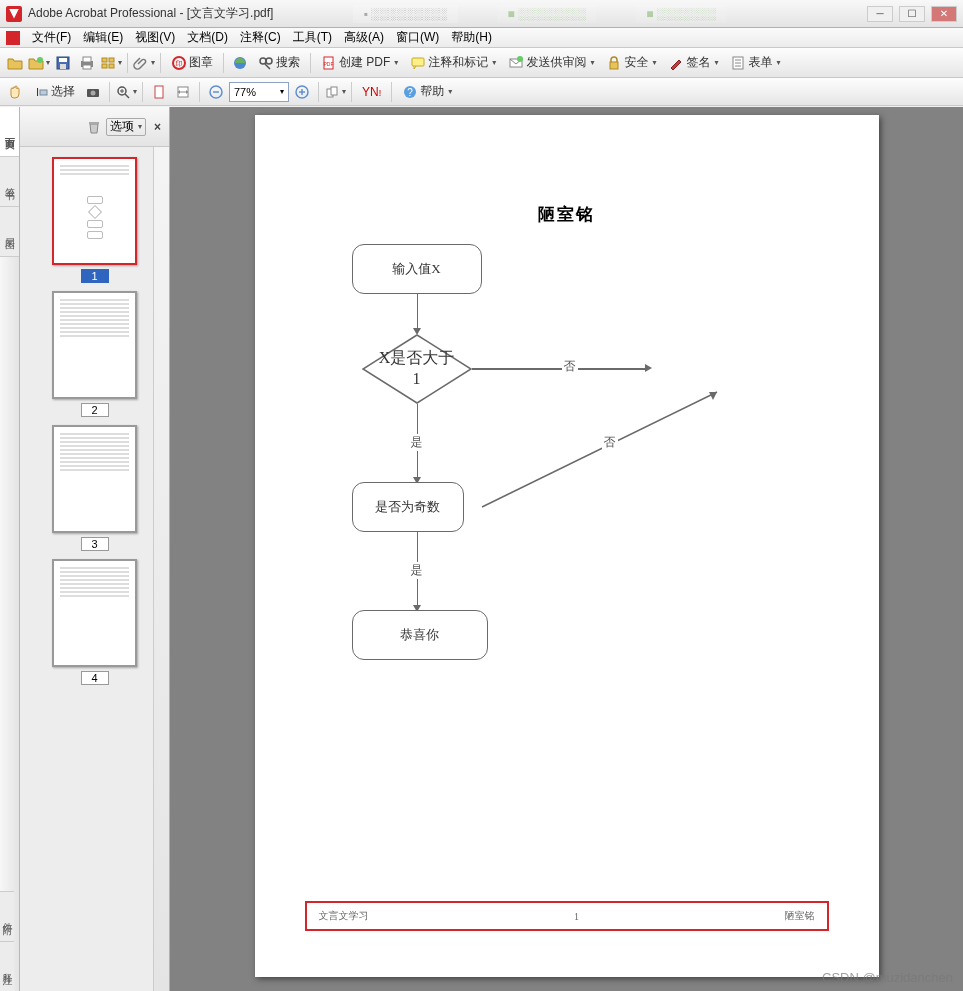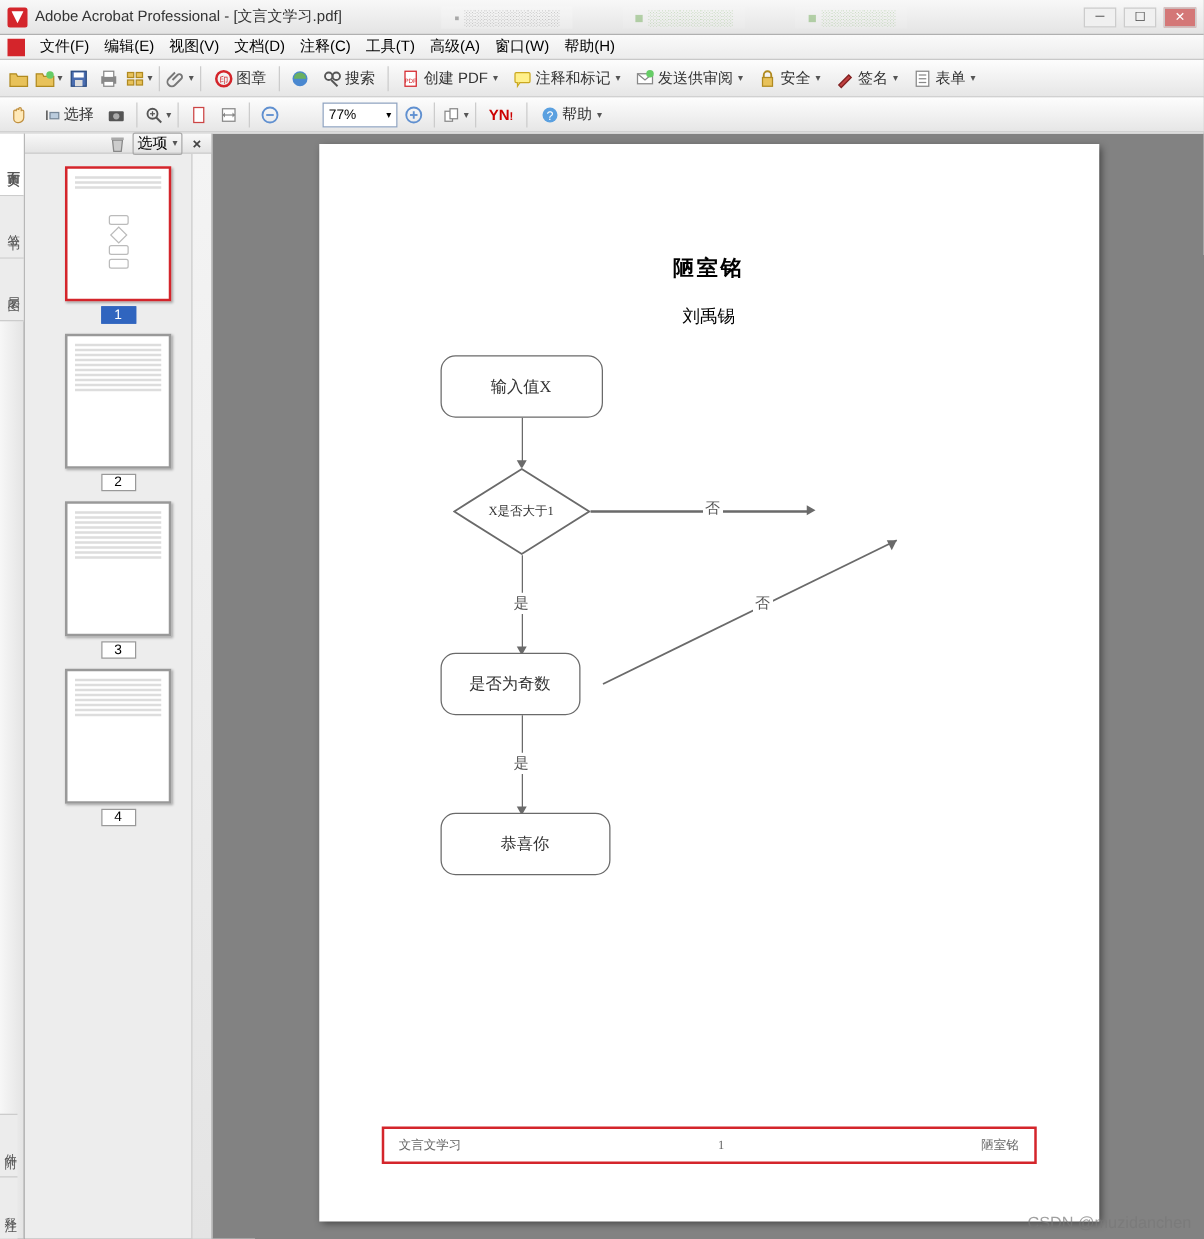--- a/index.html
+++ b/index.html
@@ -24,32 +24,32 @@
 .toolbar.tb2 { height: 28px; }
 .tbtn { width: 22px; height: 22px; display: flex; align-items: center; justify-content: center; border: 1px solid transparent; border-radius: 2px; position: relative; }
 .tbtn.wide { width: auto; padding: 0 4px; gap: 2px; }
 .tbtn .txt { font-size: 12px; color: #333; }
 .tbtn .dd { font-size: 8px; color: #555; margin-left: 2px; }
 .tsep { width: 1px; height: 20px; background: #ccc; margin: 0 3px; }
 
 .ico { width: 16px; height: 16px; display: block; }
 svg.ico { overflow: visible; }
 
-.zoombox { border: 1px solid #8fa3c0; height: 20px; width: 60px; padding: 0 4px; display: flex; align-items: center; background: #fff; font-size: 11px; margin-left: 29px; }
+.zoombox { border: 1px solid #8fa3c0; height: 20px; width: 60px; padding: 0 4px; display: flex; align-items: center; background: #fff; font-size: 11px; }
 .zoombox .dd { margin-left: auto; font-size: 8px; }
 
 .workspace { position: absolute; top: 107px; left: 0; right: 0; bottom: 0; display: flex; background: #828282; }
 .leftribbon { width: 20px; background: linear-gradient(90deg,#f7f7f7,#e4e4e4); border-right: 1px solid #b7b7b7; display: flex; flex-direction: column; }
 .ribbontab { height: 50px; writing-mode: vertical-rl; text-orientation: upright; font-size: 10px; display: flex; align-items: center; justify-content: center; color: #555; border-bottom: 1px solid #ccc; background: #ececec; letter-spacing: -2px; }
 .ribbontab.sel { background: #fff; font-weight: bold; }
 .ribbon-spacer { flex: 1; }
 .ribbon-bottom .ribbontab { border-top: 1px solid #ccc; border-bottom: none; }
 
 .thumbpanel { width: 150px; background: #ededed; border-right: 1px solid #b0b0b0; display: flex; flex-direction: column; }
-.thumbhead { height: 16px; border-bottom: 1px solid #c8c8c8; display: flex; align-items: center; padding: 0 4px; gap: 4px; background: linear-gradient(#f8f8f8,#e4e4e4); }
+.thumbhead { height: 40px; border-bottom: 1px solid #c8c8c8; display: flex; align-items: center; padding: 0 4px; gap: 4px; background: linear-gradient(#f8f8f8,#e4e4e4); }
 .thumbhead .sp { flex: 1; }
 .thumbhead .x { font-weight: bold; color: #444; padding: 0 4px; }
 .thumbs { flex: 1; overflow: auto; padding: 10px 0 0 0; position: relative; }
 .thumbs::after { content: ""; position: absolute; right: 0; top: 0; bottom: 0; width: 15px; background: linear-gradient(#f4f4f4,#e4e4e4); border-left: 1px solid #ccc; }
 .thumbs .sbthumb { position: absolute; right: 2px; top: 2px; width: 11px; height: 60px; background: #cfcfcf; border: 1px solid #a0a0a0; border-radius: 2px; }
 .thumb { width: 85px; margin: 0 auto 8px auto; }
 .thumb .pg { width: 85px; height: 108px; background: #fff; border: 2px solid #999; box-shadow: 1px 1px 2px rgba(0,0,0,.3); display: flex; flex-direction: column; padding: 6px; font-size: 3px; color: #aaa; gap: 2px; }
 .thumb.selected .pg { border: 2px solid #d4252b; }
 .thumb .pg .ln { height: 2px; background: #ddd; }
 .thumb .pg .fc { flex: 1; display: flex; flex-direction: column; align-items: center; justify-content: center; gap: 3px; }
@@ -62,21 +62,21 @@
 .page { width: 624px; height: 862px; background: #fff; box-shadow: 2px 2px 6px rgba(0,0,0,.5); position: relative; padding: 88px 82px 40px 82px; font-family: "SimSun","宋体",serif; }
 .page h2 { text-align: center; font-size: 17px; font-weight: bold; margin-bottom: 18px; letter-spacing: 2px; }
 .page .author { text-align: center; font-size: 14px; margin-bottom: 22px; }
 .page .body { font-size: 13px; line-height: 2.4; text-align: justify; text-indent: 2em; letter-spacing: 1px; }
 
 .flowchart { position: relative; margin: 18px auto 0; height: 440px; }
 .node { position: absolute; border: 1.5px solid #6a6a6a; background: #fff; display: flex; align-items: center; justify-content: center; text-align: center; font-size: 13px; line-height: 1.3; color: #333; }
 .node.rect { border-radius: 12px; }
 .node.diamond { width: 110px; height: 70px; border: none; }
 .node.diamond svg { position: absolute; inset: 0; }
-.node.diamond .dtxt { position: relative; z-index: 1; width: 80px; font-size: 10px; }
+.node.diamond .dtxt { position: relative; z-index: 1; width: 80px; font-size: 16px; }
 .conn { position: absolute; background: #6a6a6a; }
 .conn.v { width: 1.5px; }
 .conn.h { height: 1.5px; }
 .arrow { position: absolute; width: 0; height: 0; }
 .arrow.down { border-left: 4px solid transparent; border-right: 4px solid transparent; border-top: 7px solid #6a6a6a; }
 .arrow.right { border-top: 4px solid transparent; border-bottom: 4px solid transparent; border-left: 7px solid #6a6a6a; }
 .lbl-edge { position: absolute; font-size: 12px; color: #555; background: #fff; padding: 0 2px; }
 
 .footer-box { position: absolute; left: 50px; right: 50px; bottom: 46px; border: 2px solid #d4252b; height: 30px; display: flex; align-items: center; font-size: 10px; color: #666; padding: 0 12px; }
 .footer-box .fc { flex: 1; text-align: center; }
@@ -298,21 +298,21 @@
   <div class="tsep"></div>
   <div class="tbtn">
       <svg class="ico" viewBox="0 0 16 16">
         <rect x="3" y="5" width="6" height="8" fill="#fff" stroke="#888"></rect>
         <rect x="7" y="3" width="6" height="8" fill="#fff" stroke="#888"></rect>
       </svg>
       <span class="dd">▾</span>
     </div>
   <div class="tsep"></div>
   <div class="tbtn wide">
-      <span class="txt" style="color:#c00;font-weight:bold">YN<span style="font-size:9px">!</span></span>
+      <span class="txt" style="color:#c00;font-weight:normal">YN<span style="font-size:9px">!</span></span>
     </div>
   <div class="tsep"></div>
   <div class="tbtn wide">
       <svg class="ico" viewBox="0 0 16 16">
         <circle cx="8" cy="8" r="6" fill="#5aa0e0"></circle>
         <text x="8" y="12" font-size="10" fill="#fff" text-anchor="middle">?</text>
       </svg>
       <span class="txt">帮助</span>
       <span class="dd">▾</span>
     </div>
@@ -403,21 +403,20 @@
             <div class="ln"></div>
           </div>
         <div class="lbl">4</div>
       </div>
     </div>
   </div>
 
   <div class="docarea">
     <div class="page">
       <h2>陋室铭</h2>
-      <div class="author">刘禹锡</div>
 
       <div class="flowchart">
 
         <div class="node rect" style="left:15px;top:0;width:130px;height:50px">输入值X</div>
 
         <div class="conn v" style="left:80px;top:50px;height:36px"></div>
         <div class="arrow down" style="left:76px;top:84px"></div>
 
         <div class="node diamond" style="left:25px;top:90px">
           <svg viewBox="0 0 110 70">

